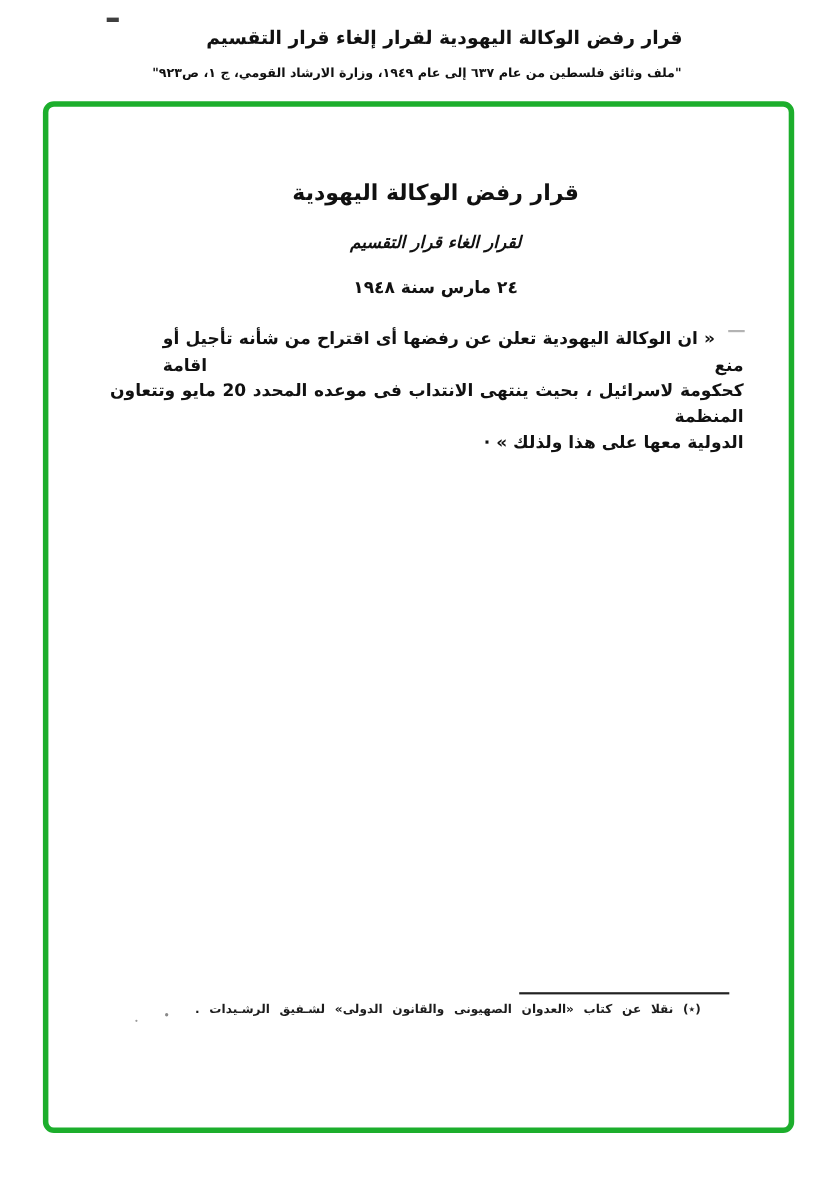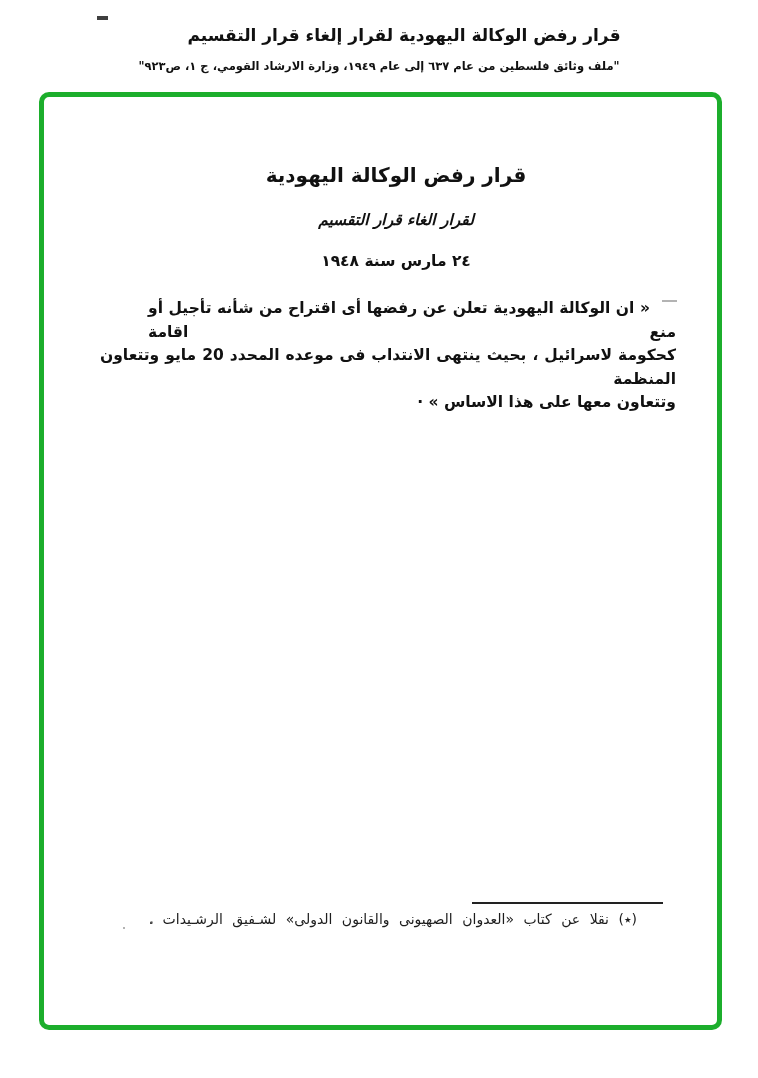--- a/index.html
+++ b/index.html
@@ -69,21 +69,21 @@
 
   
   .footnote-rule {
     left: 472px; top: 902px;
     width: 191px; height: 2px;
     background: #222222;
   }
   .footnote {
     top: 911px; right: 121px;
     direction: rtl; text-align: right;
-    font-size: 14px; font-weight: normal;
+    font-size: 11px; font-weight: bold;
     letter-spacing: 0.3px; word-spacing: 5px;
     white-space: nowrap;
     color: #1d1d1d;
   }
 
   
   .scan-dash-top   { left: 97px;  top: 16px;  width: 11px; height: 4px; background: #3f3f3f; }
   .scan-speck-right{ left: 662px; top: 300px; width: 15px; height: 2px; background: #b3b3b3; }
   .scan-speck-fn1  { left: 150px; top: 921px; width: 3px;  height: 3px; background: #8a8a8a; border-radius: 50%; }
   .scan-speck-fn2  { left: 123px; top: 927px; width: 2px;  height: 2px; background: #9a9a9a; border-radius: 50%; }
@@ -101,17 +101,17 @@
 
 <div class="abs doc-frame"></div>
 
 <div class="abs doc-title">قرار رفض الوكالة اليهودية</div>
 <div class="abs doc-subtitle">لقرار الغاء قرار التقسيم</div>
 <div class="abs doc-date">٢٤ مارس سنة ١٩٤٨</div>
 
 <div class="abs doc-body">
   <div class="body-line first">« ان الوكالة اليهودية تعلن عن رفضها أى اقتراح من شأنه تأجيل أو منع اقامة</div>
   <div class="body-line">كحكومة لاسرائيل ، بحيث ينتهى الانتداب فى موعده المحدد 20 مايو وتتعاون المنظمة</div>
-  <div class="body-line last">وتتعاون معها على هذا الاساس » ·</div>
+  <div class="body-line last">الدولية معها على هذا ولذلك » ·</div>
 </div>
 
 <div class="abs footnote-rule"></div>
 <div class="abs footnote">(٭) نقلا عن كتاب «العدوان الصهيونى والقانون الدولى» لشـفيق الرشـيدات .</div>
 
 </body></html>

